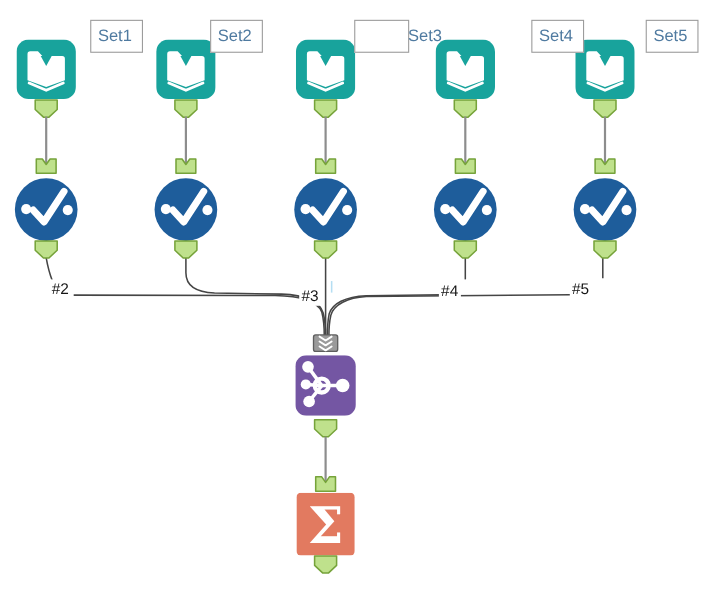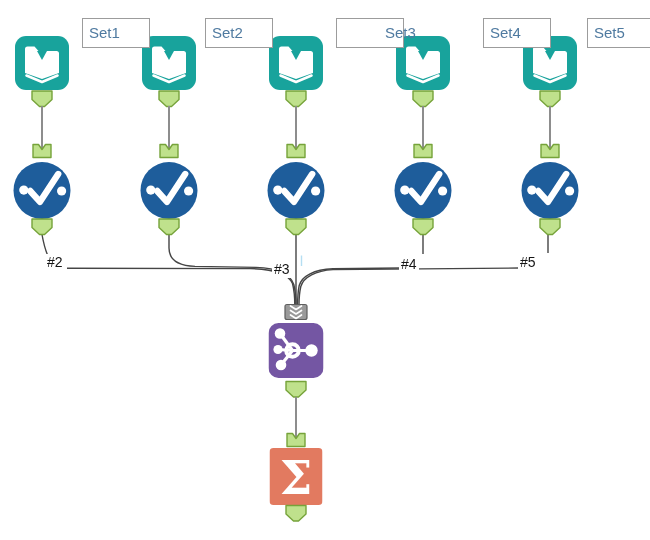--- a/index.html
+++ b/index.html
@@ -20,21 +20,21 @@
   .anchor{fill:var(--anchor-fill,#bfe18c);stroke:var(--anchor-border,#76a33a);
           stroke-width:1.4;stroke-linejoin:round;}
   .manchor-box{fill:var(--multi-anchor-fill,#9a9a9a);stroke:var(--multi-anchor-border,#5e5e5e);stroke-width:1.2;}
   .manchor-chev{stroke:#ffffff;stroke-width:1.7;fill:none;stroke-linecap:round;stroke-linejoin:round;}
   
   .link{stroke:var(--link-line,#8d8d8d);stroke-width:2;}
   .wire{stroke:var(--wire-line,#454545);stroke-width:1.4;fill:none;}
   .tick{stroke:var(--highlight-tick,#b5def2);stroke-width:1.4;}
   
   .set-label{
-    position:absolute;box-sizing:border-box;width:68px;height:30px;
+    position:absolute;box-sizing:border-box;width:48px;height:30px;
     background:#ffffff;border:1px solid var(--annotation-border,#9c9c9c);
     color:var(--annotation-text,#4f7aa0);font-size:15px;line-height:28px;
     padding-left:6px;top:18px;
   }
   
   .wire-label{
     position:absolute;background:#ffffff;color:var(--wire-label-text,#151515);
     font-size:14px;line-height:17px;padding:0 2px;
   }
 </style>
@@ -176,21 +176,21 @@
   </g>
   <line class="link" x1="296" y1="397" x2="296" y2="438"></line>
   <g>
     <use href="#sym-anchor-in" x="296" y="440"></use>
     <use href="#sym-summarize" x="269.5" y="448" width="53" height="57"></use>
     <use href="#sym-anchor-out" x="296" y="513.5"></use>
   </g>
 </svg>
 
 <div class="set-label" style="left:82px;">Set1</div>
-<div class="set-label" style="left:205px;">Set2</div>
-<div class="set-label" style="left:336px;padding-left:48px;">Set3</div>
+<div class="set-label" style="left:191px;">Set2</div>
+<div class="set-label" style="left:322px;padding-left:48px;">Set3</div>
 <div class="set-label" style="left:483px;">Set4</div>
 <div class="set-label" style="left:587px;">Set5</div>
 
 <div class="wire-label" style="left:45px;top:254px;">#2</div>
 <div class="wire-label" style="left:272px;top:261px;">#3</div>
 <div class="wire-label" style="left:399px;top:256px;">#4</div>
 <div class="wire-label" style="left:518px;top:254px;">#5</div>
 
 </body></html>

